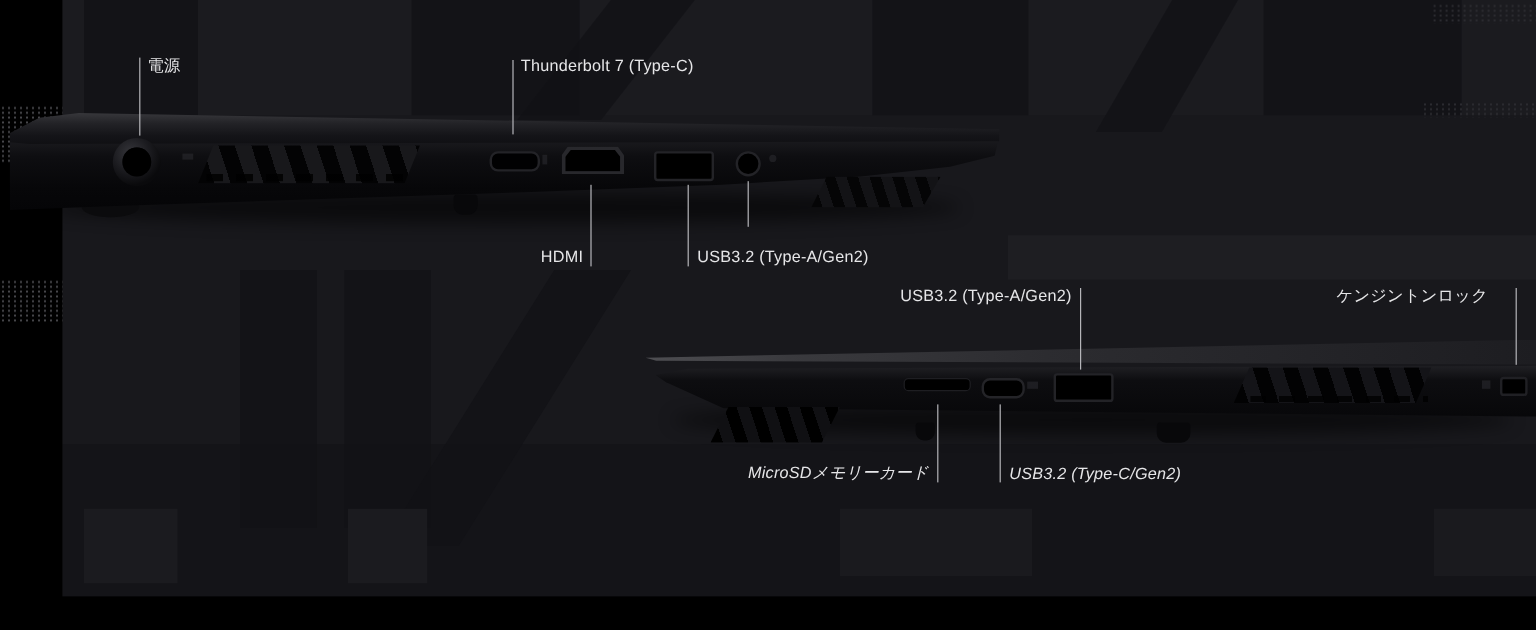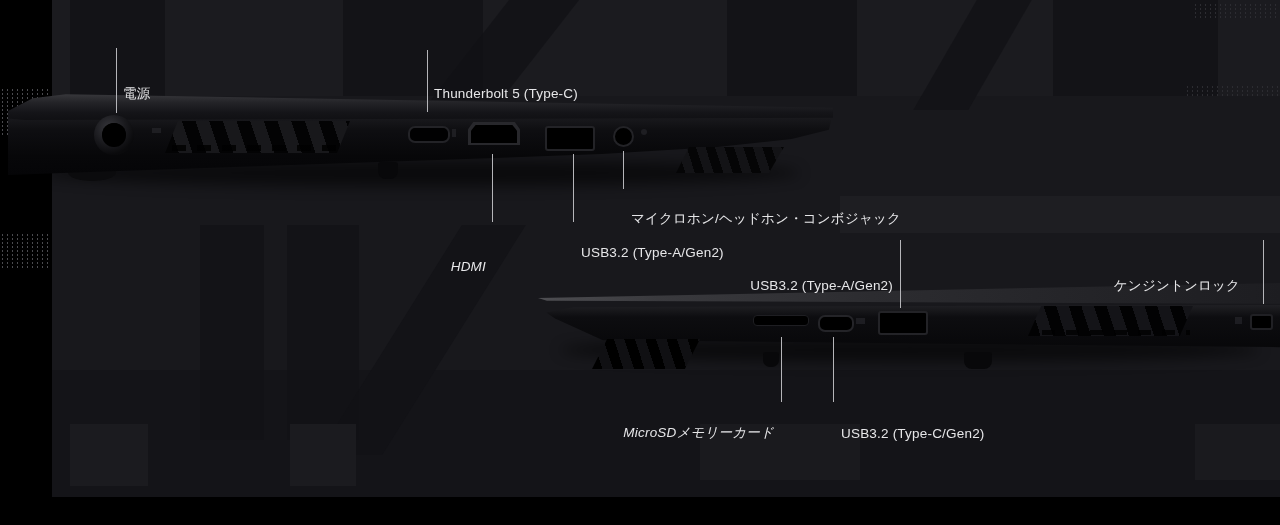--- a/index.html
+++ b/index.html
@@ -109,31 +109,31 @@
   .kensington{left:1250px;top:314px;width:19px;height:12px;border-radius:3px;
     background:#000;border:2px solid #202024;}
   .g4{left:856px;top:318px;width:9px;height:6px;}
   .g5{left:1235px;top:317px;width:7px;height:7px;}
   .foot2a{left:763px;top:352px;width:16px;height:15px;border-radius:3px 3px 7px 7px;background:#08080a;}
   .foot2b{left:964px;top:352px;width:28px;height:17px;border-radius:3px 3px 8px 8px;background:#08080a;}
 
   
   .cl-line{position:absolute;width:1px;background:#b5b5b9;}
   .cl-text{position:absolute;white-space:nowrap;color:#e6e6e8;
-    font-size:13.5px;line-height:15px;letter-spacing:.2px;margin-top:39px;}
+    font-size:13.5px;line-height:15px;letter-spacing:.2px;}
 
   .l-power{left:116px;top:48px;height:65px;}       .t-power{left:123px;top:47px;}
   .l-tb{left:427px;top:50px;height:62px;}          .t-tb{left:434px;top:47px;}
-  .l-hdmi{left:492px;top:154px;height:68px;}       .t-hdmi{right:794px;top:220px;font-style:italic;}
+  .l-hdmi{left:492px;top:154px;height:68px;}       .t-hdmi{right:794px;top:206px;}
   .l-usba1{left:573px;top:154px;height:68px;}      .t-usba1{left:581px;top:206px;}
   .l-jack{left:623px;top:151px;height:38px;}       .t-jack{left:631px;top:172px;}
   .l-usba2{left:900px;top:240px;height:68px;}      .t-usba2{right:387px;top:239px;}
   .l-ken{left:1263px;top:240px;height:64px;}       .t-ken{right:40px;top:239px;}
   .l-sd{left:781px;top:337px;height:65px;}         .t-sd{right:506px;top:386px;font-style:italic;}
-  .l-usbc2{left:833px;top:337px;height:65px;}      .t-usbc2{left:841px;top:387px;}
+  .l-usbc2{left:833px;top:337px;height:65px;}      .t-usbc2{left:841px;top:387px;font-style:italic;}
 </style>
 </head>
 <body>
 
 <div id="screen">
 
   <div class="bg-shape band-top"></div>
   <div class="bg-shape wm blk1"></div>
   <div class="bg-shape wm blk2"></div>
   <div class="bg-shape wm diag1"></div>
@@ -188,30 +188,29 @@
   <div class="abs vents4-dash"></div>
   <div class="abs glyph g5"></div>
   <div class="abs kensington"></div>
   <div class="abs foot2a"></div>
   <div class="abs foot2b"></div>
 
   <div class="cl-line l-power"></div>
   <div class="cl-text t-power">電源</div>
 
   <div class="cl-line l-tb"></div>
-  <div class="cl-text t-tb">Thunderbolt 5 (Type-C)</div>
+  <div class="cl-text t-tb">Thunderbolt 7 (Type-C)</div>
 
   <div class="cl-line l-hdmi"></div>
   <div class="cl-text t-hdmi">HDMI</div>
 
   <div class="cl-line l-usba1"></div>
   <div class="cl-text t-usba1">USB3.2 (Type-A/Gen2)</div>
 
   <div class="cl-line l-jack"></div>
-  <div class="cl-text t-jack">マイクロホン/ヘッドホン・コンボジャック</div>
 
   <div class="cl-line l-usba2"></div>
   <div class="cl-text t-usba2">USB3.2 (Type-A/Gen2)</div>
 
   <div class="cl-line l-ken"></div>
   <div class="cl-text t-ken">ケンジントンロック</div>
 
   <div class="cl-line l-sd"></div>
   <div class="cl-text t-sd">MicroSDメモリーカード</div>
 

